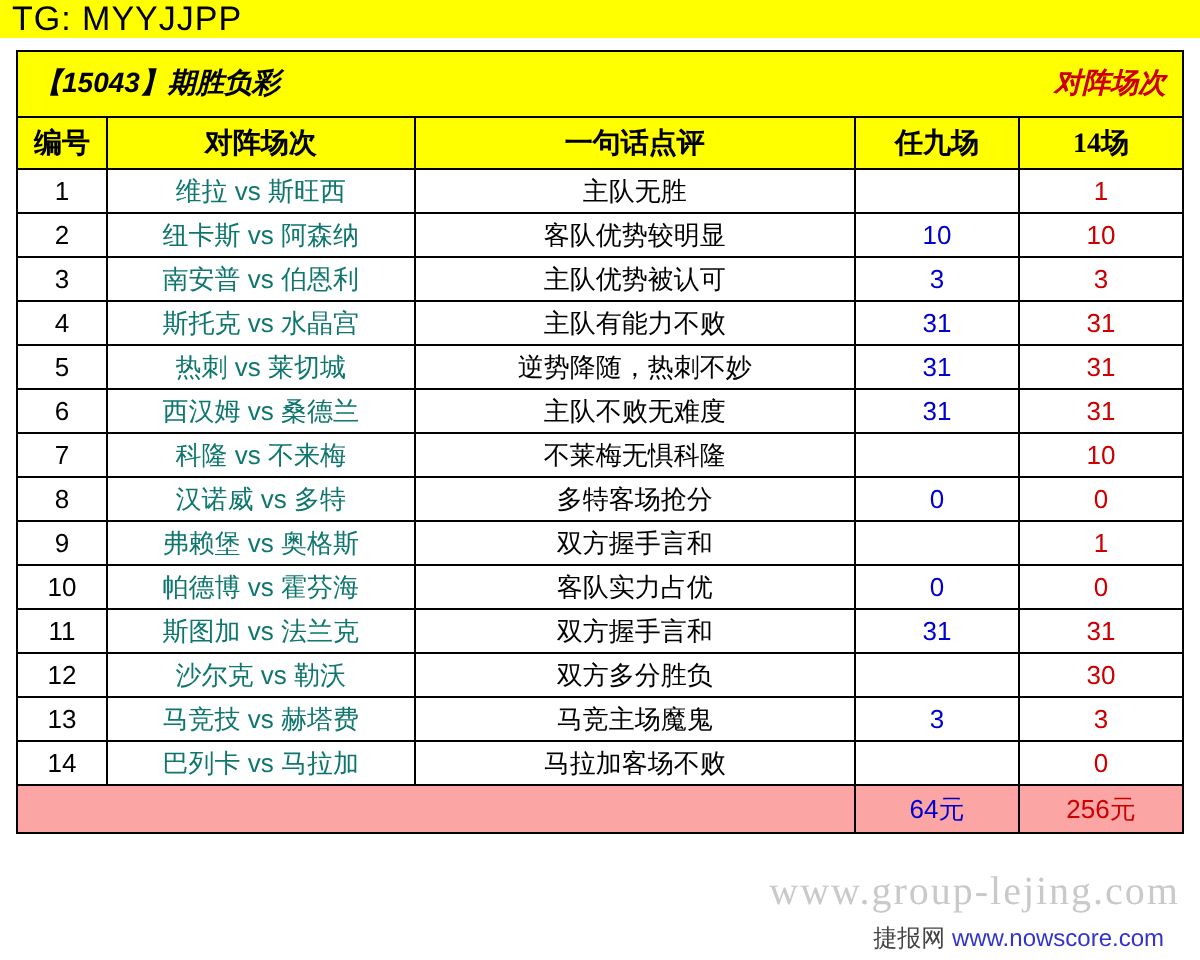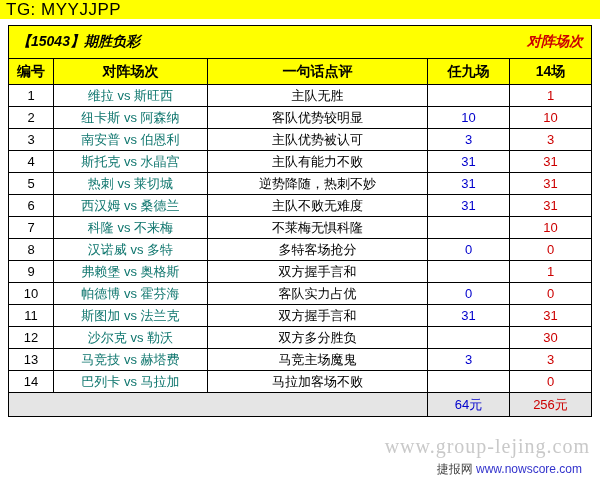--- a/index.html
+++ b/index.html
@@ -54,35 +54,36 @@
     text-align:center;
     height:22px;
     padding:0;
     box-sizing:border-box;
   }
   thead th{
     background:#ffff00;
     font-weight:bold;
     font-size:14px;
     height:26px;
+    font-family:Liberation Serif, serif;
   }
   .col-no{width:44px;}
   .col-match{width:150px;}
   .col-comment{width:215px;}
   .col-r9{width:80px;}
   .col-r14{width:80px;}
   tbody td{background:#ffffff;}
   td.no{color:#000;}
   td.match{color:#0f766e;}
   td.comment{color:#000000;}
   td.r9{color:#0000cc;}
   td.r14{color:#cc0000;}
   tfoot td{
     height:24px;
-    background:#e5e5e5;
+    background:#fca5a5;
     margin-top:32px;
   }
   tfoot td.blank{border-right:1px solid #000;}
   tfoot td.sum9{color:#0000cc;font-size:13px;}
   tfoot td.sum14{color:#cc0000;font-size:13px;}
   .credit{
     text-align:right;
     font-size:12px;
     color:#444;
     padding:4px 10px 0 0;

